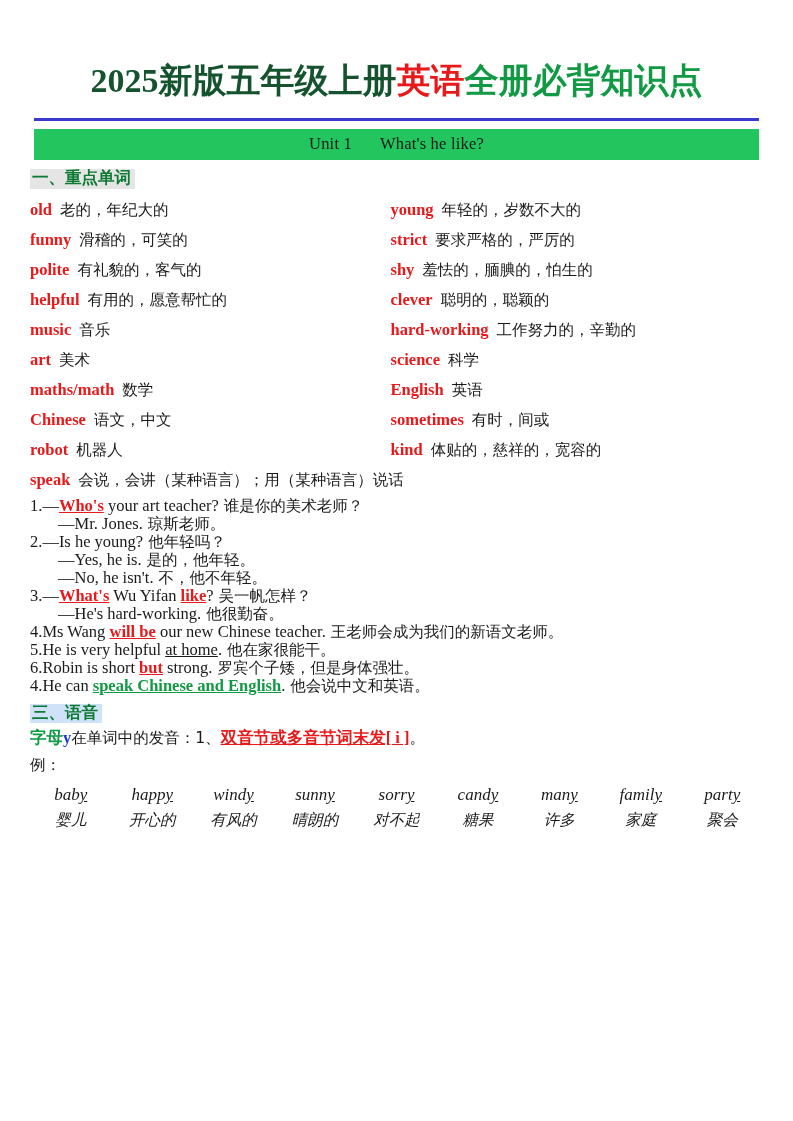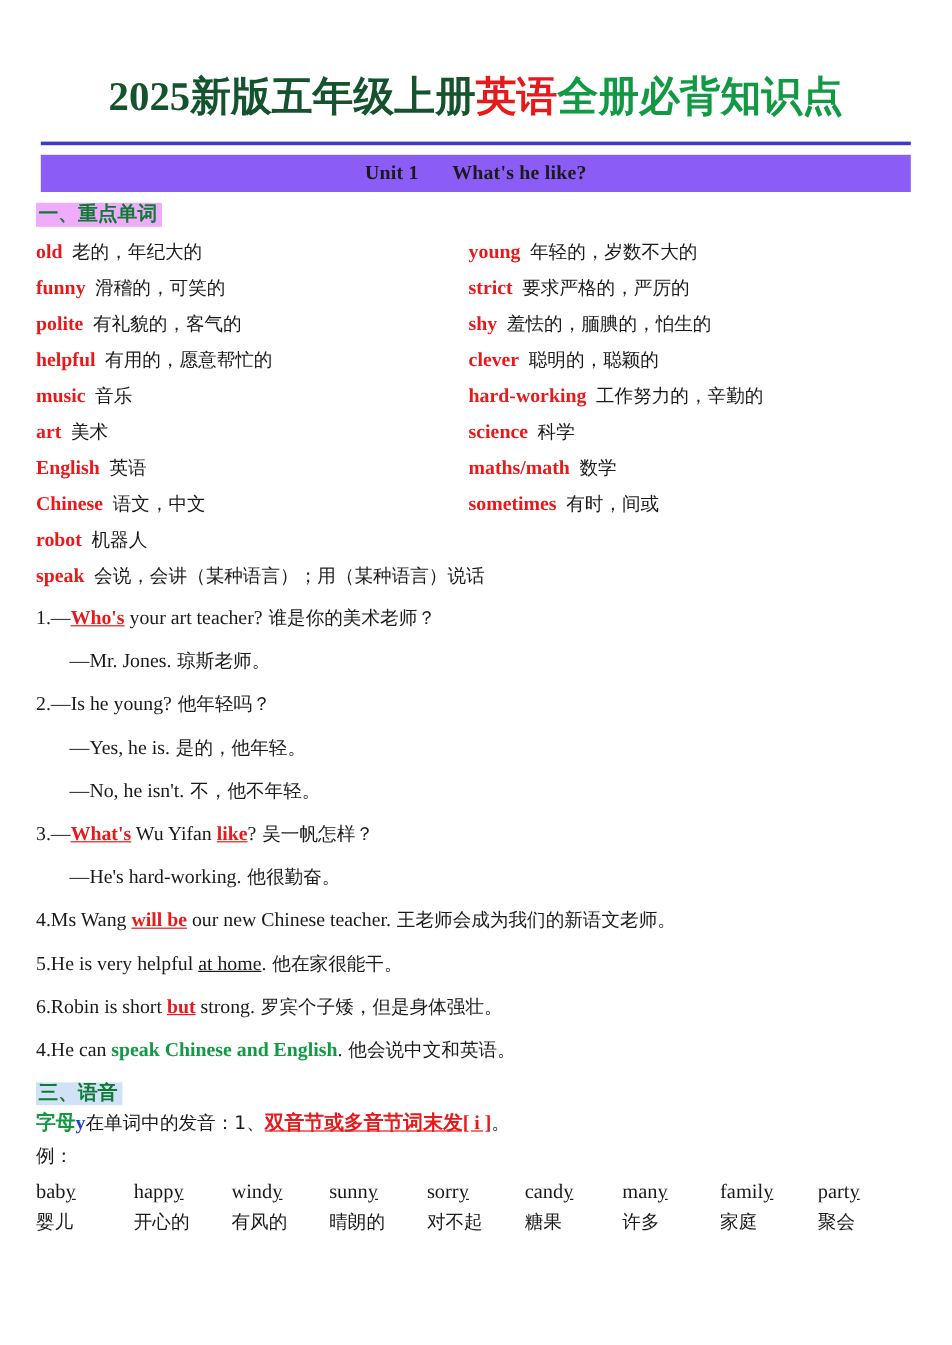--- a/index.html
+++ b/index.html
@@ -38,38 +38,38 @@
 
   .title-rule {
     height: 3px;
     background: #3a3ad0;
     margin: 14px 34px 0 34px;
   }
 
   
   .unit-banner {
     margin: 8px 34px 0 34px;
-    background: #8b5cf6;
+    background: #22c55e;
     text-align: center;
-    font-weight: bold;
+    font-weight: normal;
     font-size: 16.5px;
     padding: 5px 0 6px 0;
     letter-spacing: .2px;
   }
   .unit-banner .sp { display:inline-block; width: 28px; }
 
   
   .sec {
     margin: 9px 0 2px 30px;
     font-size: 16.5px;
     font-weight: bold;
     display: inline-block;
     padding: 1px 4px 2px 2px;
   }
-  .sec.green { background: #f0abfc; color: #0e7a34; }
+  .sec.green { background: #e5e5e5; color: #0e7a34; }
   .sec.pink  { background: #f3cdf0; color: #0e7a34; }
   .sec.blue  { background: #cfe2f7; color: #0e7a34; }
   .sec-wrap { line-height: 1; }
 
   
   .words {
     margin: 4px 12px 0 0;
     padding: 0 30px 0 30px;
   }
   .wrow {
@@ -90,27 +90,27 @@
     font-family: "DejaVu Sans", sans-serif;
     font-size: 15.5px;
   }
 
   
   .sents {
     padding: 2px 30px 0 30px;
     font-size: 16.5px;
   }
   .sline {
-    line-height: 35px;
+    line-height: 17px;
     white-space: nowrap;
   }
   .sline.indent { padding-left: 28px; }
   .u { text-decoration: underline; }
   .redb { color: #e8191b; font-weight: bold; text-decoration: underline; }
-  .greenb { color: #119944; font-weight: bold; }
+  .greenb { color: #119944; font-weight: bold; text-decoration: underline; }
   .zh {
     font-family: "DejaVu Sans", sans-serif;
     font-size: 15.5px;
   }
 
   
   .phon {
     padding: 2px 30px 0 30px;
     font-size: 16.5px;
   }
@@ -118,23 +118,25 @@
   .phon .blue-y { color:#1a3fd4; font-weight:bold; }
   .ex-label { font-family: "DejaVu Sans", sans-serif; font-size: 15.5px; }
 
   .ex-table {
     width: 100%;
     margin: 6px 0 0 0;
     border-collapse: collapse;
     table-layout: fixed;
   }
   .ex-table td {
+    text-align: center;
     font-size: 17px;
     padding: 3px 0 0 0;
     white-space: nowrap;
+    font-style: italic;
   }
   .ex-table td.zhrow {
     font-family: "DejaVu Sans", sans-serif;
     font-size: 15.5px;
     padding-top: 5px;
   }
   .uy { text-decoration: underline; }
 </style>
 </head>
 <body>
@@ -174,29 +176,30 @@
       </div>
       <div class="wrow">
         <div class="wcell"><span class="en">music</span><span class="cn">音乐</span></div>
         <div class="wcell"><span class="en">hard-working</span><span class="cn">工作努力的，辛勤的</span></div>
       </div>
       <div class="wrow">
         <div class="wcell"><span class="en">art</span><span class="cn">美术</span></div>
         <div class="wcell"><span class="en">science</span><span class="cn">科学</span></div>
       </div>
       <div class="wrow">
+        <div class="wcell"><span class="en">maths/math</span><span class="cn">数学</span></div>
         <div class="wcell"><span class="en">English</span><span class="cn">英语</span></div>
-        <div class="wcell"><span class="en">maths/math</span><span class="cn">数学</span></div>
       </div>
       <div class="wrow">
         <div class="wcell"><span class="en">Chinese</span><span class="cn">语文，中文</span></div>
         <div class="wcell"><span class="en">sometimes</span><span class="cn">有时，间或</span></div>
       </div>
       <div class="wrow">
         <div class="wcell"><span class="en">robot</span><span class="cn">机器人</span></div>
+        <div class="wcell"><span class="en">kind</span><span class="cn">体贴的，慈祥的，宽容的</span></div>
       </div>
       <div class="wrow">
         <div class="wcell full"><span class="en">speak</span><span class="cn">会说，会讲（某种语言）；用（某种语言）说话</span></div>
       </div>
     </div>
 
 
   <div class="sents" id="sents-host">
       <div class="sline"><span>1.—</span><span class="redb">Who's</span><span> your art teacher?</span><span class="zh">   谁是你的美术老师？</span></div>
       <div class="sline indent"><span>—Mr. Jones.</span><span class="zh">   琼斯老师。</span></div>

